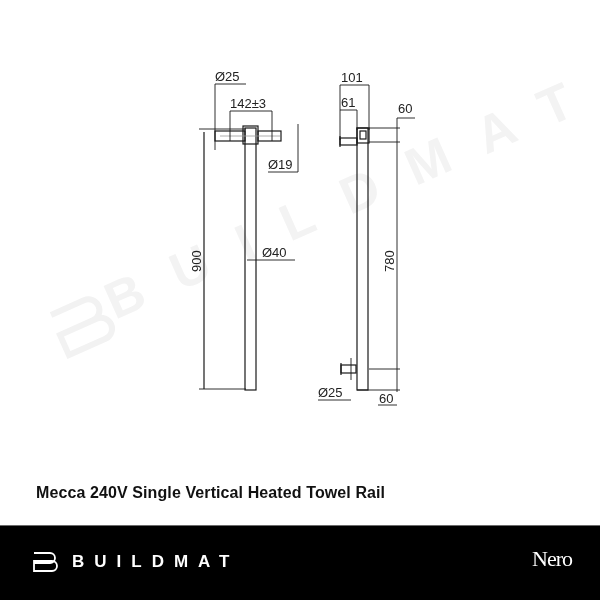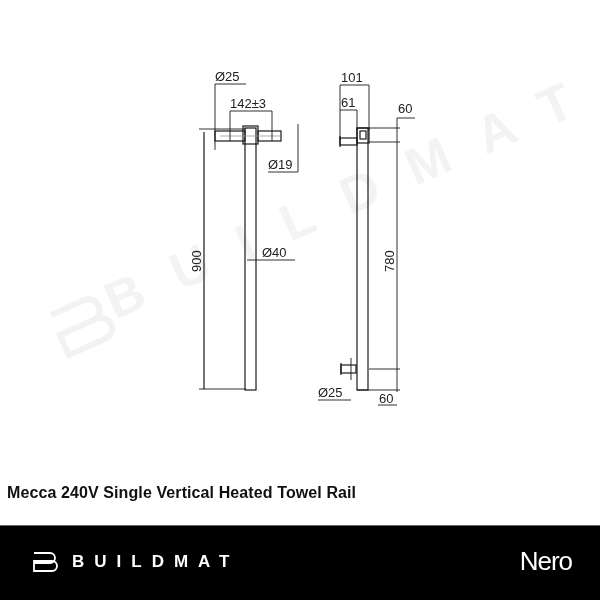--- a/index.html
+++ b/index.html
@@ -1,23 +1,23 @@
 <!DOCTYPE html>
 <html><head>
 <meta charset="utf-8">
 <style>
   html, body { margin: 0; padding: 0; }
   body { width: 600px; height: 600px; background: #ffffff; position: relative; overflow: hidden; font-family: "Liberation Sans", sans-serif; }
   .drawing { position: absolute; left: 0; top: 0; width: 600px; height: 520px; }
   .watermark { position: absolute; left: 0; top: 0; width: 600px; height: 520px; pointer-events: none; }
-  .title { position: absolute; left: 7px; top: 484px; font-family: "Liberation Sans", sans-serif; font-weight: bold; font-size: 16px; color: #111111; letter-spacing: 0.1px; }
+  .title { position: absolute; left: 36px; top: 484px; font-family: "Liberation Sans", sans-serif; font-weight: bold; font-size: 16px; color: #111111; letter-spacing: 0.1px; }
   .footer { position: absolute; left: 0; top: 525px; width: 600px; height: 75px; background: #000000; border-top: 1px solid #6a6a6a; }
   .footer .logo { position: absolute; left: 32px; top: 25px; display: flex; align-items: center; }
   .footer .logo-text { color: #ffffff; font-family: "Liberation Sans", sans-serif; font-weight: bold; font-size: 17px; letter-spacing: 10px; margin-left: 12px; }
-  .footer .brand { position: absolute; right: 28px; top: 20px; color: #ffffff; font-family: Liberation Sans, sans-serif; font-size: 26px; letter-spacing: -1px; }
+  .footer .brand { position: absolute; right: 28px; top: 20px; color: #ffffff; font-family: Liberation Serif, serif; font-size: 22px; letter-spacing: -1px; }
   svg text { font-family: "Liberation Sans", sans-serif; font-size: 13px; fill: #222222; }
 </style>
 </head>
 <body>
 
 <svg class="watermark" viewBox="0 0 600 520" width="600" height="520">
   <g transform="translate(60,335) rotate(-24)" fill="none" stroke="#f2f2f2" stroke-width="6">
     <path d="M0,-22 h36 a11,11 0 0 1 0,22 h-36 M0,0 h40 a11,11 0 0 1 0,22 h-40 z"></path>
   </g>
   <text x="0" y="0" transform="translate(115,320) rotate(-24)" style="font-size:52px;font-weight:bold;fill:#f3f3f3;letter-spacing:34px;">BUILDMAT</text>

